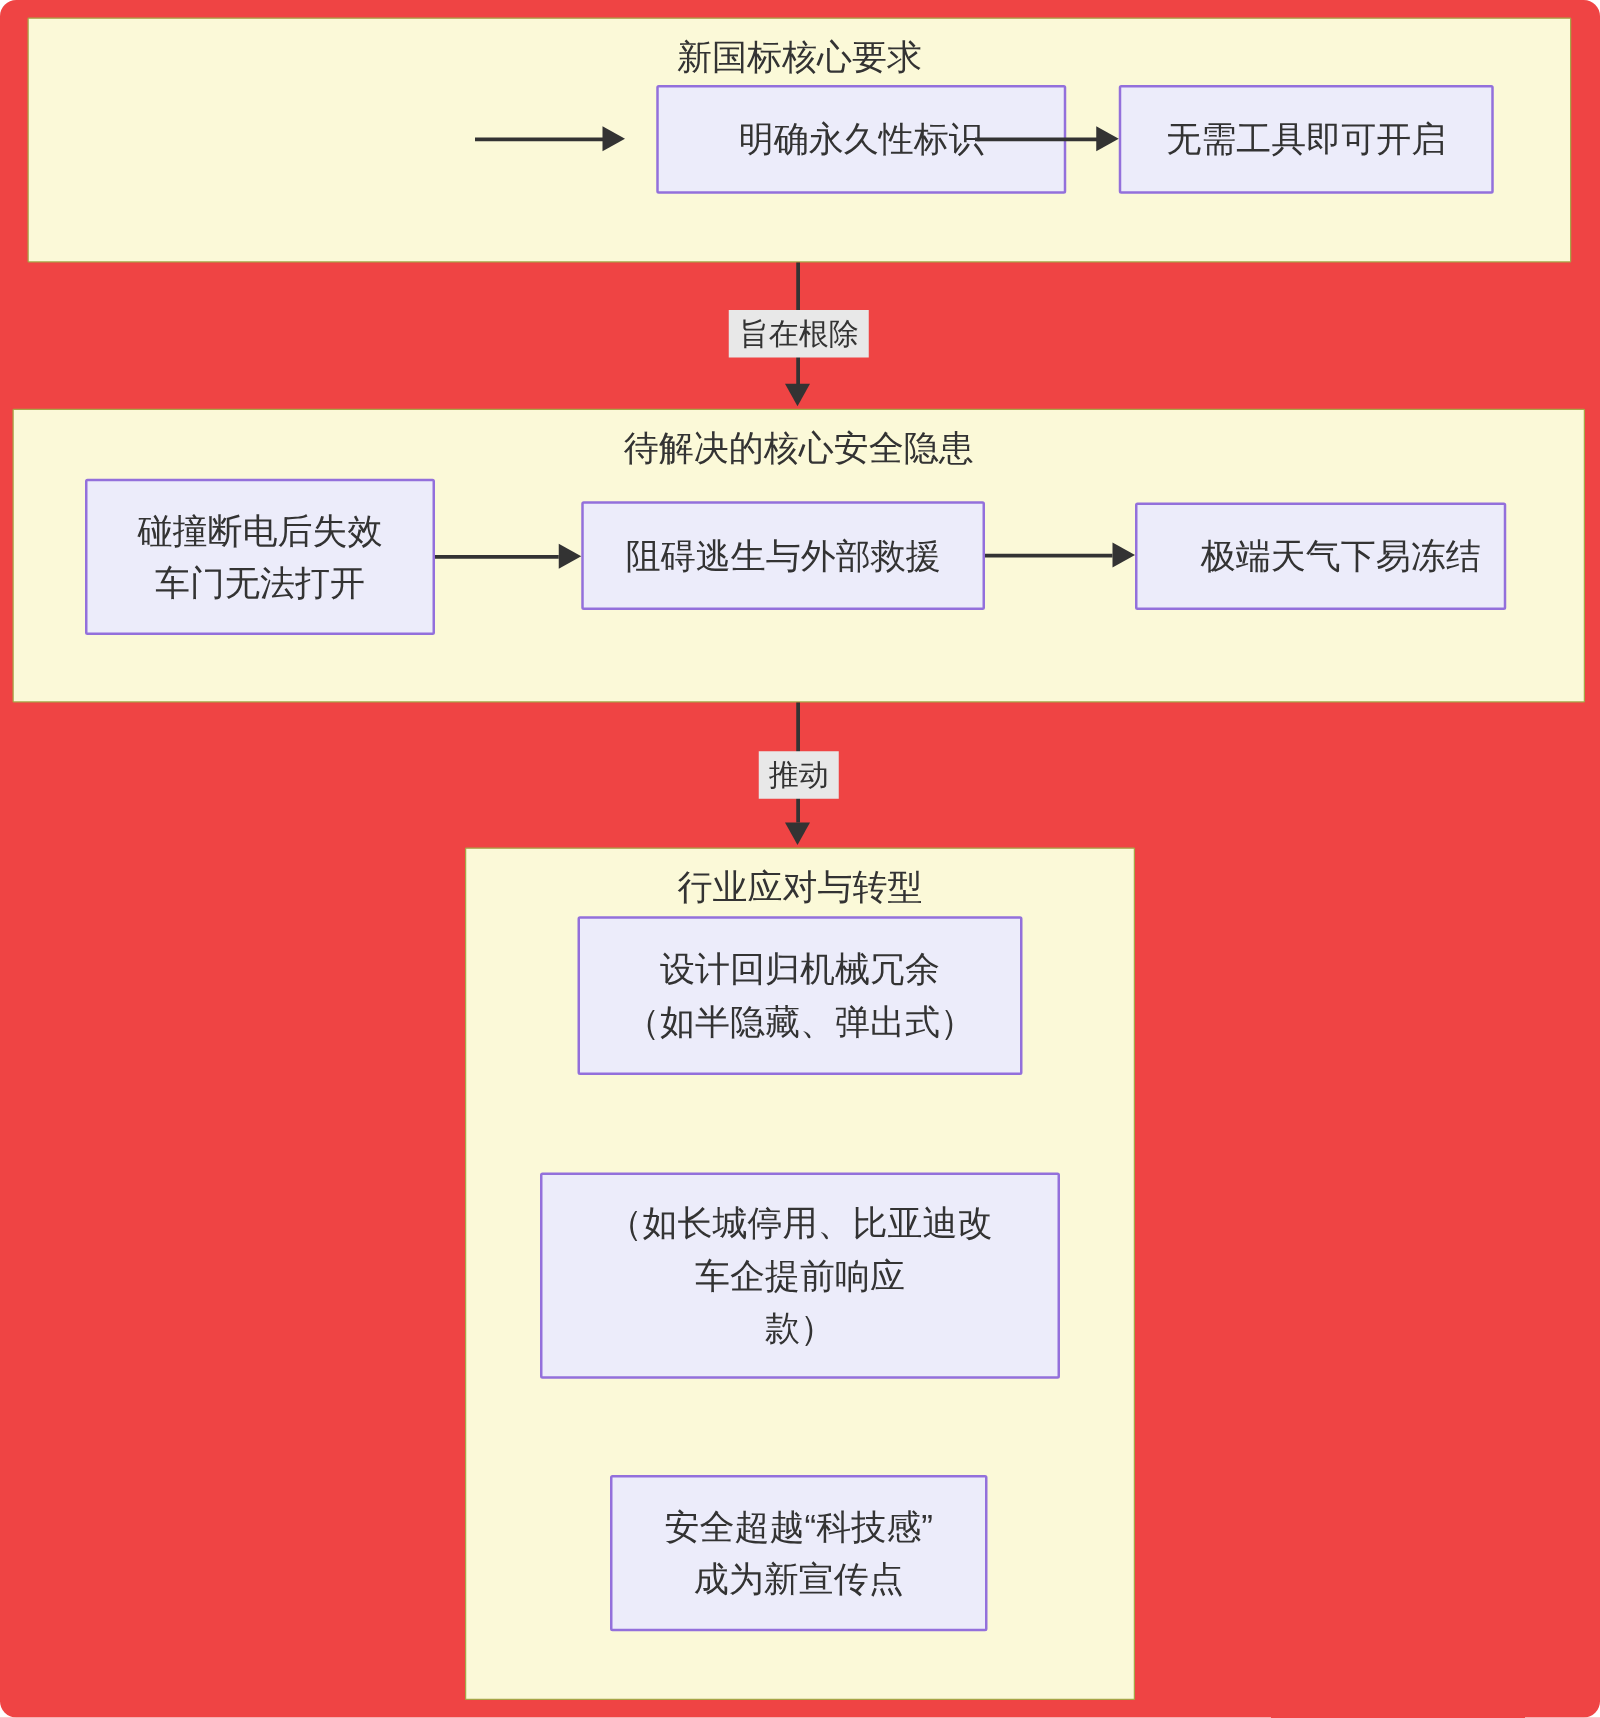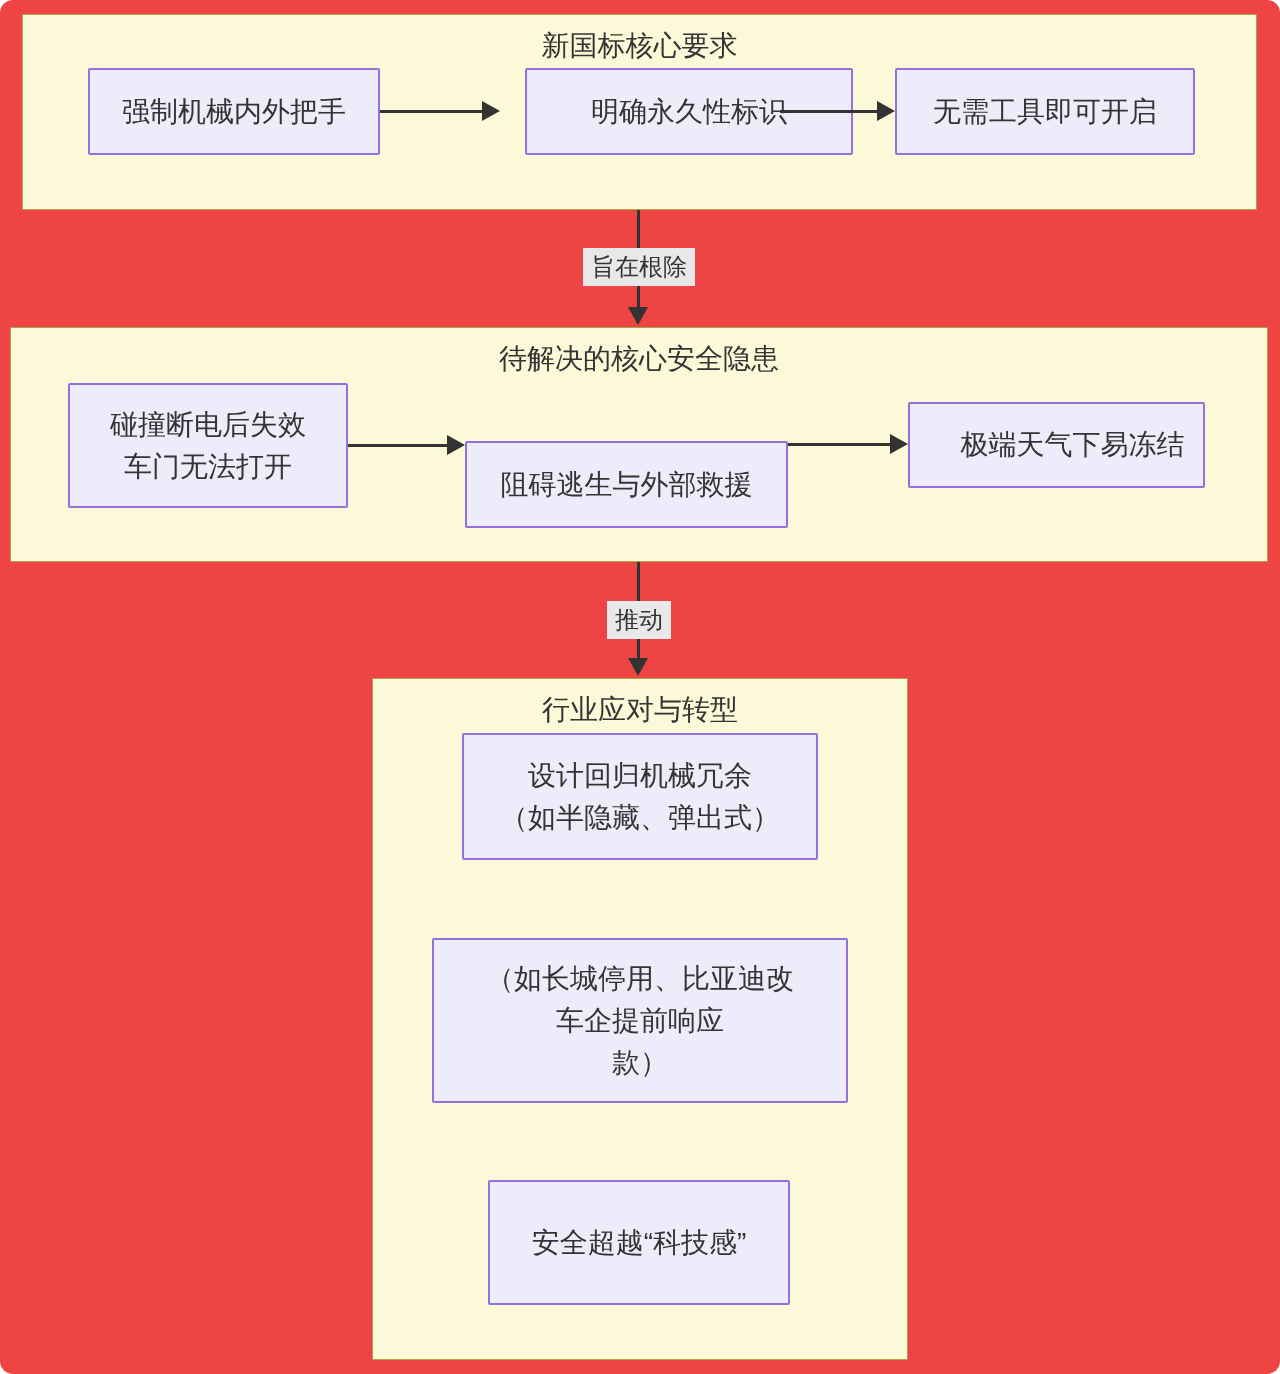--- a/index.html
+++ b/index.html
@@ -87,42 +87,41 @@
 </style>
 </head>
 <body>
 
 <div class="canvas">
 
   <div class="cluster" style="left:22px; top:14px; width:1235px; height:196px;">
     <div class="cluster-title">新国标核心要求</div>
   </div>
 
-  <div class="node" style="left:88px; top:68px; width:292px; height:87px;">强制机械内外把手</div>
   <div class="node" style="left:500px; top:68px; width:328px; height:87px;margin-left:25px;">明确永久性标识</div>
   <div class="node" style="left:895px; top:68px; width:300px; height:87px;">无需工具即可开启</div>
 
   <div class="hline" style="left:380px; top:110px; width:104px;"></div>
   <div class="arrow-right" style="left:482px; top:101px;"></div>
   <div class="hline" style="left:780px; top:110px; width:99px;"></div>
   <div class="arrow-right" style="left:877px; top:101px;"></div>
 
   <div class="vline" style="left:637px; top:210px; height:99px;"></div>
   <div class="arrow-down" style="left:628px; top:307px;"></div>
   <div class="edge-label" style="left:639px; top:267px;">旨在根除</div>
 
   <div class="cluster" style="left:10px; top:327px; width:1258px; height:235px;">
     <div class="cluster-title">待解决的核心安全隐患</div>
   </div>
 
   <div class="node" style="left:68px; top:383px; width:280px; height:125px;text-align:center;">
     <div>碰撞断电后失效</div>
     <div>车门无法打开</div>
   </div>
-  <div class="node" style="left:465px; top:401px; width:323px; height:87px;margin-top:40px;">阻碍逃生与外部救援</div>
+  <div class="node" style="left:465px; top:401px; width:323px; height:87px;">阻碍逃生与外部救援</div>
   <div class="node" style="left:908px; top:402px; width:297px; height:86px;padding-left:32px;">极端天气下易冻结</div>
 
   <div class="hline" style="left:348px; top:444px; width:99px;"></div>
   <div class="arrow-right" style="left:447px; top:435px;"></div>
   <div class="hline" style="left:788px; top:443px; width:102px;"></div>
   <div class="arrow-right" style="left:890px; top:434px;"></div>
 
   <div class="vline" style="left:637px; top:562px; height:96px;"></div>
   <div class="arrow-down" style="left:628px; top:658px;"></div>
   <div class="edge-label" style="left:639px; top:620px;">推动</div>
@@ -135,15 +134,16 @@
     <div>设计回归机械冗余</div>
     <div>（如半隐藏、弹出式）</div>
   </div>
   <div class="node" style="left:432px; top:938px; width:416px; height:165px;">
     <div>（如长城停用、比亚迪改</div>
     <div>车企提前响应</div>
     <div>款）</div>
   </div>
   <div class="node" style="left:488px; top:1180px; width:302px; height:125px;">
     <div>安全超越“科技感”</div>
+    <div>成为新宣传点</div>
   </div>
 
 </div>
 
 </body></html>

